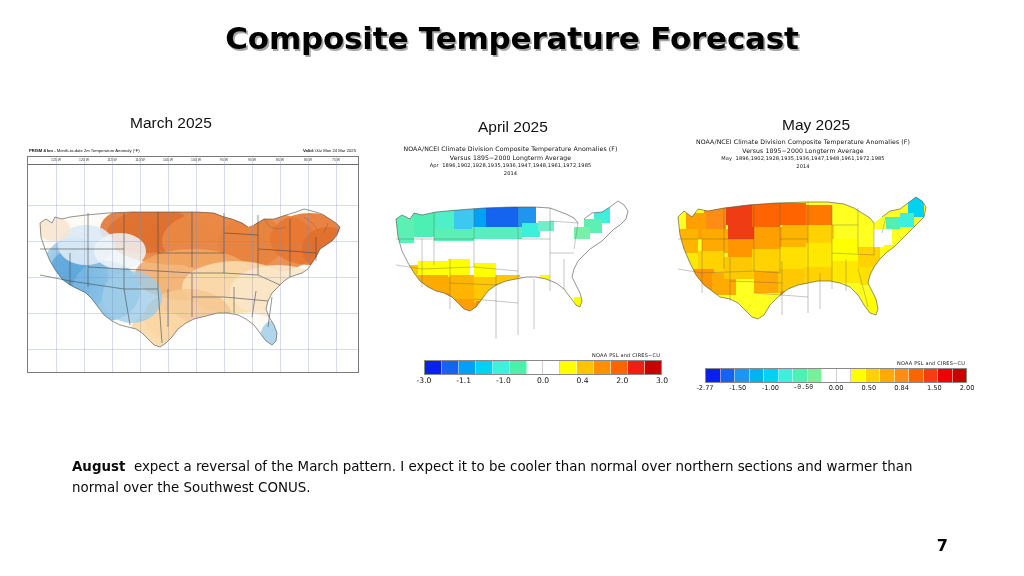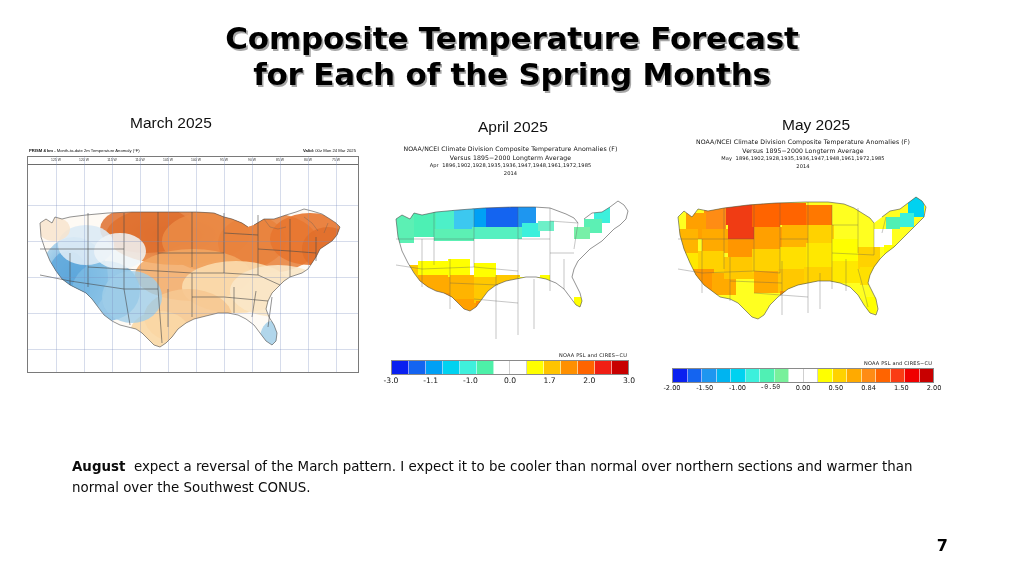--- a/index.html
+++ b/index.html
@@ -58,21 +58,21 @@
   .noaa-head{
     text-align:center;font-family:"DejaVu Sans", sans-serif;
     color:#111;letter-spacing:.1px;
   }
   .noaa-head .l1{font-size:6.2px;line-height:8.5px;}
   .noaa-head .l2{font-size:6.2px;line-height:8.5px;}
   .noaa-head .l3{font-size:5.1px;line-height:7.5px;}
   .noaa-head .l4{font-size:5.1px;line-height:7.5px;}
 
   
-  .cbar-wrap{position:absolute;}
+  .cbar-wrap{position:absolute;margin-left:33px;}
   #cbar-april{left:391px;top:352px;width:238px;}
   #cbar-may{left:672px;top:368px;width:262px;}
   .cbar-credit{
     font-size:5px;text-align:right;color:#111;
     font-family:"DejaVu Sans", sans-serif;letter-spacing:.2px;
     margin-bottom:2px;padding-right:2px;
   }
   .cbar-cells{display:flex;height:13px;border:1px solid #8a8a8a;}
   .cbar-cells .cell{flex:1 1 auto;border-right:1px solid rgba(255,255,255,.55);}
   .cbar-cells .cell:last-child{border-right:none;}
@@ -105,21 +105,20 @@
   .ol{fill:none;stroke:#4a4a4a;stroke-width:.6;}
   .ol-thin{fill:none;stroke:#5a5a5a;stroke-width:.35;}
 </style>
 </head>
 <body>
 
 <div class="slide">
 
   <div class="title-block">
     <span class="title-line">Composite Temperature Forecast</span>
-    <span class="title-line">for Each of the Spring Months</span>
   </div>
 
   <div class="month-cap" id="cap-march">March 2025</div>
   <div class="month-cap" id="cap-april">April 2025</div>
   <div class="month-cap" id="cap-may">May 2025</div>
 
   <div class="panel" id="panel-march">
 
     <div class="prism-head">
       <span class="ph-left"><b>PRISM 4 km</b><span> - Month-to-date 2m Temperature Anomaly (°F)</span></span>
@@ -319,21 +318,21 @@
           <div class="cell" style="background: rgb(255, 144, 0);"></div>
           <div class="cell" style="background: rgb(255, 100, 0);"></div>
           <div class="cell" style="background: rgb(240, 30, 20);"></div>
           <div class="cell" style="background: rgb(200, 0, 0);"></div>
         </div>
       <div class="cbar-ticks">
           <span style="left: 0%;">-3.0</span>
           <span style="left: 16.6667%;">-1.1</span>
           <span style="left: 33.3333%;">-1.0</span>
           <span style="left: 50%;">0.0</span>
-          <span style="left: 66.6667%;">1.7</span>
+          <span style="left: 66.6667%;">0.4</span>
           <span style="left: 83.3333%;">2.0</span>
           <span style="left: 100%;">3.0</span>
         </div>
     </div>
   </div>
 
   <div class="panel" id="panel-may">
     <div class="noaa-head">
       <div class="l1">NOAA/NCEI Climate Division Composite Temperature Anomalies (F)</div>
       <div class="l2">Versus 1895−2000 Longterm Average</div>
@@ -428,21 +427,21 @@
           <div class="cell" style="background: rgb(255, 255, 0);"></div>
           <div class="cell" style="background: rgb(255, 210, 0);"></div>
           <div class="cell" style="background: rgb(255, 170, 0);"></div>
           <div class="cell" style="background: rgb(255, 140, 20);"></div>
           <div class="cell" style="background: rgb(255, 100, 0);"></div>
           <div class="cell" style="background: rgb(250, 60, 20);"></div>
           <div class="cell" style="background: rgb(240, 0, 0);"></div>
           <div class="cell" style="background: rgb(200, 0, 0);"></div>
         </div>
       <div class="cbar-ticks">
-          <span style="left: 0%;">-2.00</span>
+          <span style="left: 0%;">-2.77</span>
           <span style="left: 12.5%;">-1.50</span>
           <span style="left: 25%;">-1.00</span>
           <span style="left: 37.5%; font-family: Liberation Mono, monospace;">-0.50</span>
           <span style="left: 50%;">0.00</span>
           <span style="left: 62.5%;">0.50</span>
           <span style="left: 75%;">0.84</span>
           <span style="left: 87.5%;">1.50</span>
           <span style="left: 100%;">2.00</span>
         </div>
     </div>

